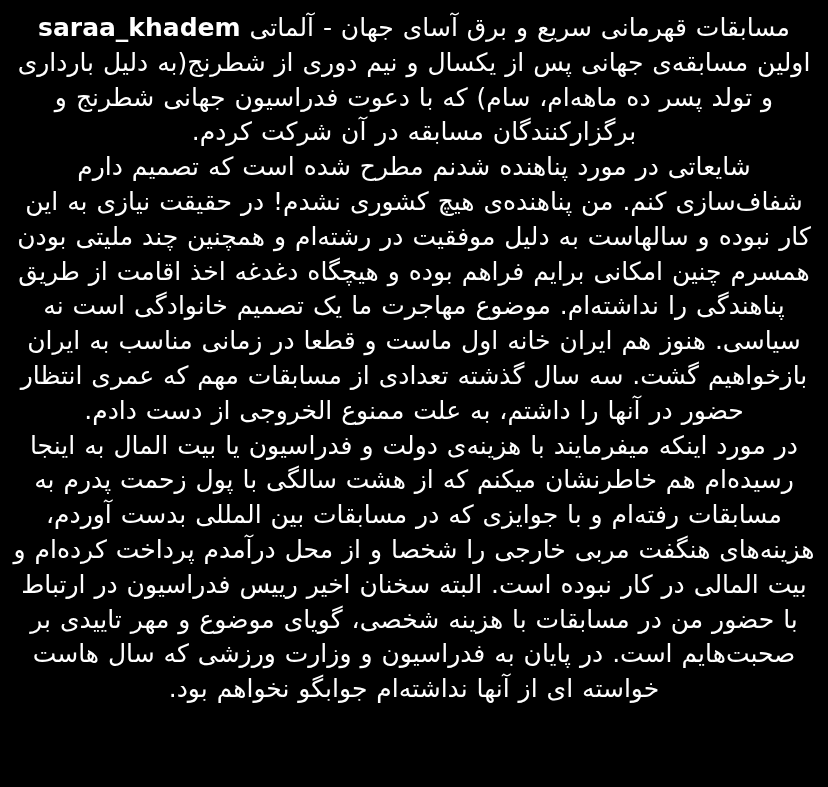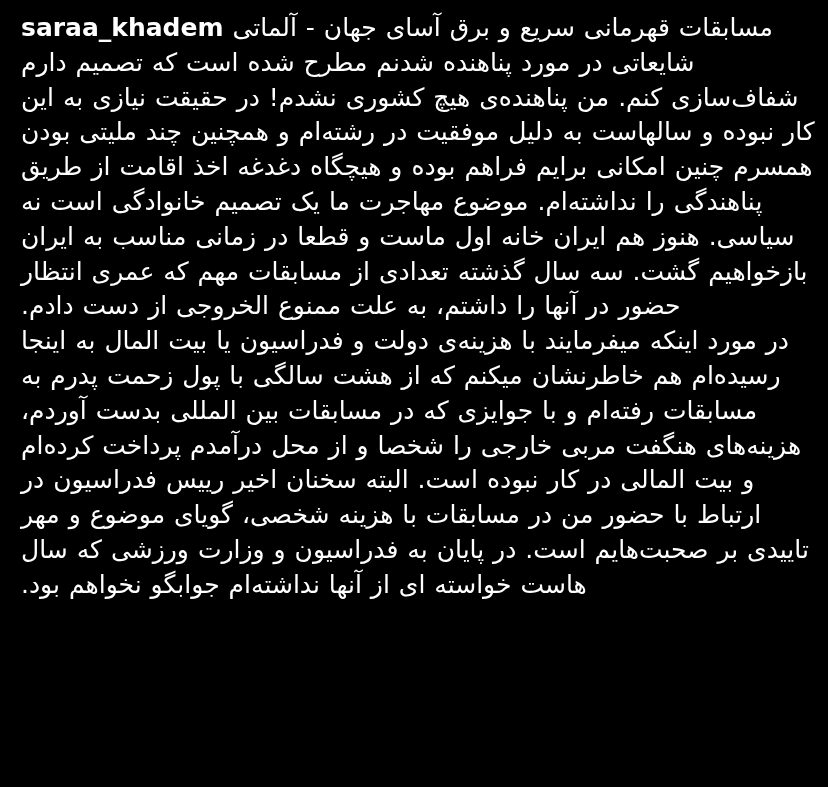--- a/index.html
+++ b/index.html
@@ -12,26 +12,26 @@
     width: 828px;
     height: 787px;
     background: #000000;
     overflow: hidden;
     box-sizing: border-box;
   }
   .caption {
     box-sizing: border-box;
     width: 100%;
     height: 100%;
-    padding: 11px 10px 10px 21px;
+    padding: 11px 10px 10px 10px;
     font-family: "DejaVu Sans", sans-serif;
     font-size: 25px;
     line-height: 34.8px;
     color: #ffffff;
-    text-align: left; 
+    text-align: center; 
     word-spacing: 1px;
   }
   .caption p {
     margin: 0;
     padding: 0;
     unicode-bidi: plaintext; 
   }
   .username {
     font-weight: bold;
     color: #ffffff;
@@ -39,16 +39,17 @@
     direction: ltr;
     unicode-bidi: embed;
   }
 </style>
 </head>
 <body>
 
 <div class="screen">
   <div class="caption">
     <p><a href="#" class="username">saraa_khadem</a><span> </span><span>مسابقات قهرمانی سریع و برق آسای جهان - آلماتی</span></p>
+    <p>اولین مسابقه‌ی جهانی پس از یکسال و نیم دوری از شطرنج(به دلیل بارداری و تولد پسر ده ماهه‌ام، سام) که با دعوت فدراسیون جهانی شطرنج و برگزارکنندگان مسابقه در آن شرکت کردم.</p>
     <p>شایعاتی در مورد پناهنده شدنم مطرح شده است که تصمیم دارم شفاف‌سازی کنم. من پناهنده‌ی هیچ کشوری نشدم! در حقیقت نیازی به این کار نبوده و سالهاست به دلیل موفقیت در رشته‌ام و همچنین چند ملیتی بودن همسرم چنین امکانی برایم فراهم بوده و هیچگاه دغدغه اخذ اقامت از طریق پناهندگی را نداشته‌ام. موضوع مهاجرت ما یک تصمیم خانوادگی است نه سیاسی. هنوز هم ایران خانه اول ماست و قطعا در زمانی مناسب به ایران بازخواهیم گشت. سه سال گذشته تعدادی از مسابقات مهم که عمری انتظار حضور در آنها را داشتم، به علت ممنوع الخروجی از دست دادم.</p>
     <p>در مورد اینکه میفرمایند با هزینه‌ی دولت و فدراسیون یا بیت المال به اینجا رسیده‌ام هم خاطرنشان میکنم که از هشت سالگی با پول زحمت پدرم به مسابقات رفته‌ام و با جوایزی که در مسابقات بین المللی بدست آوردم، هزینه‌های هنگفت مربی خارجی را شخصا و از محل درآمدم پرداخت کرده‌ام و بیت المالی در کار نبوده است. البته سخنان اخیر رییس فدراسیون در ارتباط با حضور من در مسابقات با هزینه شخصی، گویای موضوع و مهر تاییدی بر صحبت‌هایم است. در پایان به فدراسیون و وزارت ورزشی که سال هاست خواسته ای از آنها نداشته‌ام جوابگو نخواهم بود.</p>
   </div>
 </div>
 
 </body></html>

